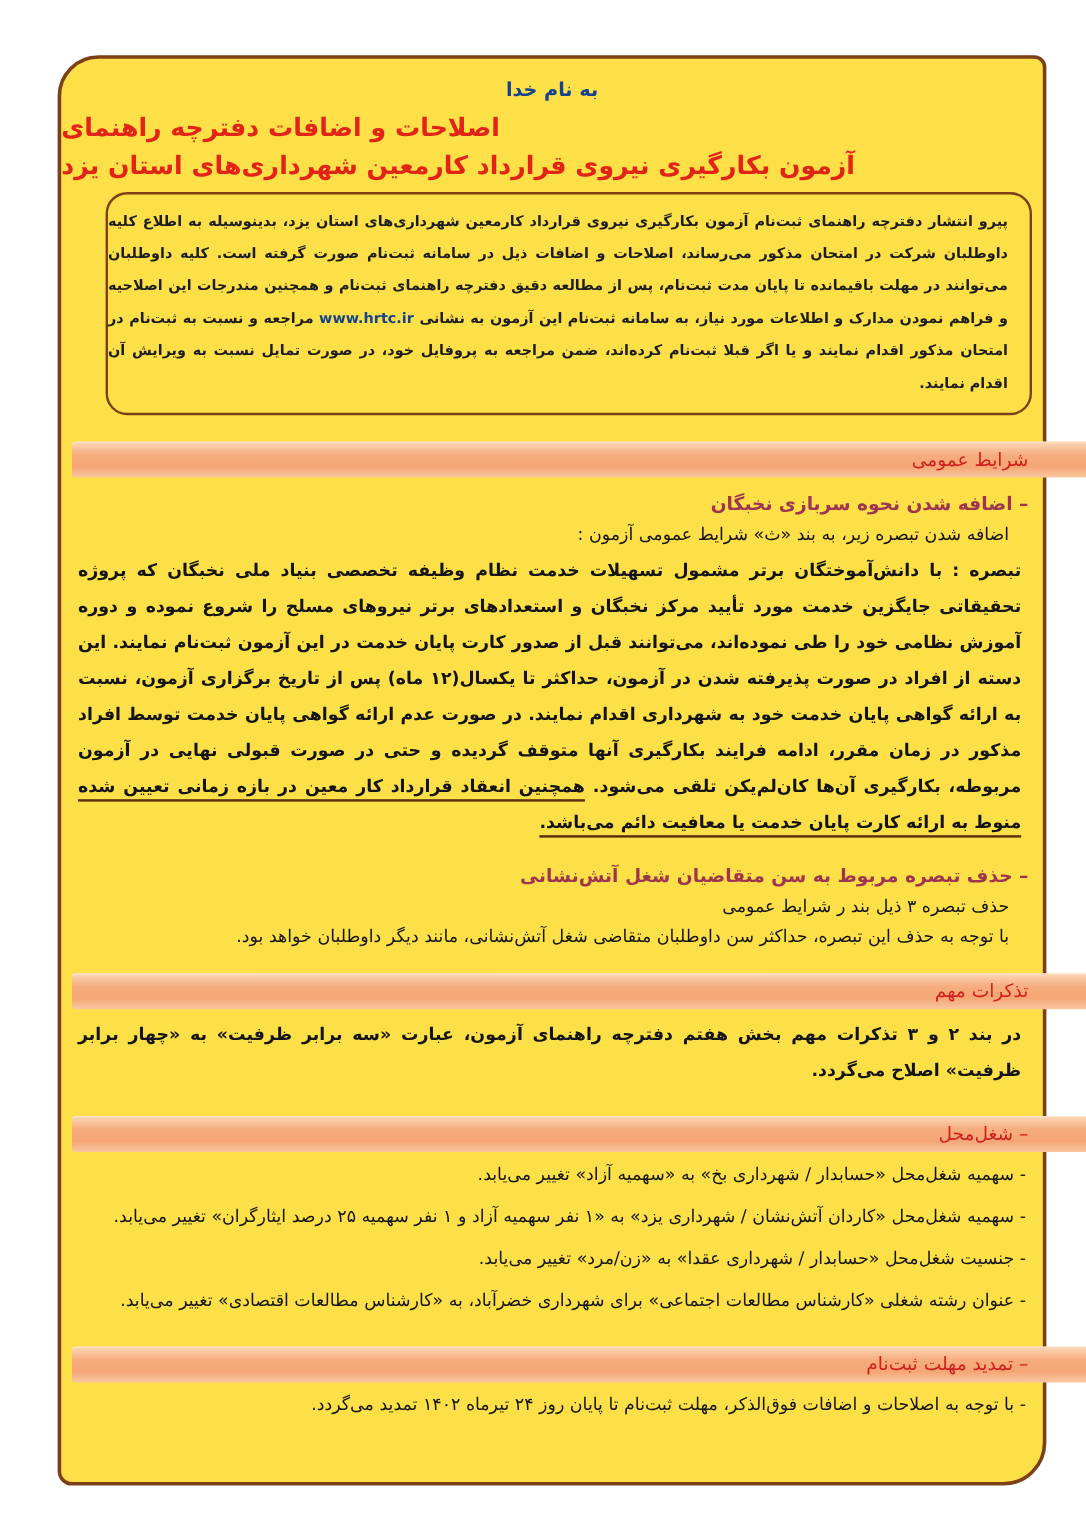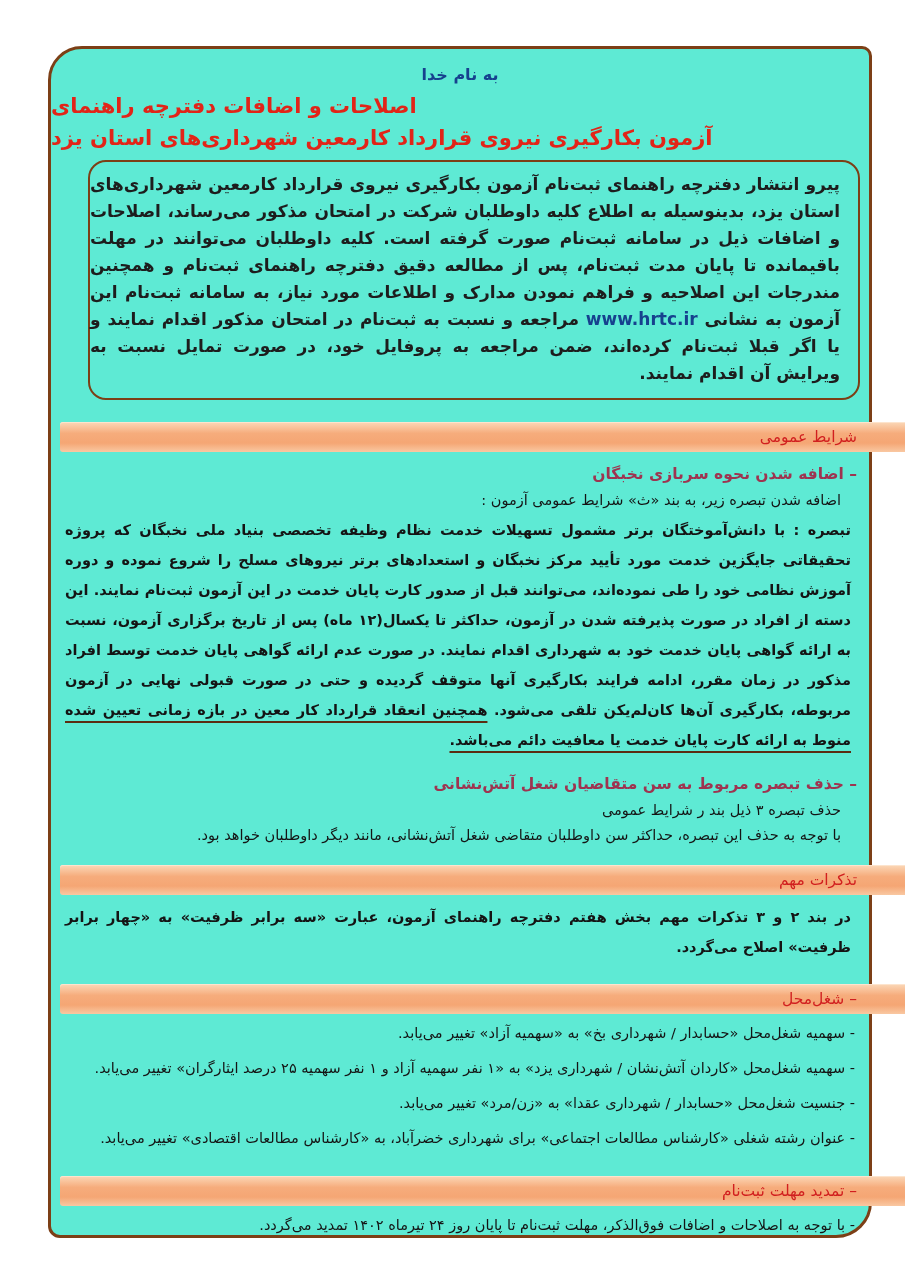--- a/index.html
+++ b/index.html
@@ -9,21 +9,21 @@
     background: #ffffff;
     font-family: "DejaVu Sans", sans-serif;
     position: relative;
     overflow: hidden;
     direction: rtl;
   }
   .frame {
     position: absolute;
     left: 48px; top: 46px;
     width: 824px; height: 1192px;
-    background: #5eead4;
+    background: #fde047;
     border: 3px solid #7c3f16;
     border-radius: 34px 10px 36px 12px; 
   }
   .inner { padding-top: 16px; }
 
   .bismillah {
     text-align: center;
     color: #16418e;
     font-weight: bold;
     font-size: 16px;
@@ -34,21 +34,21 @@
     color: #e22418;
     font-weight: bold;
     font-size: 21px;
     margin: 0 0 8px 0;
   }
   .intro-box {
     margin: 10px 9px 0 37px;
     border: 2.5px solid #7c3f16;
     border-radius: 18px;
     padding: 9px 18px 11px 0;
-    font-size: 17px;
+    font-size: 12px;
     font-weight: bold;
     line-height: 27px;
     text-align: justify;
     color: #1d1d1d;
   }
   .link {
     color: #16418e;
     direction: ltr;
     unicode-bidi: embed;
     font-weight: bold;

